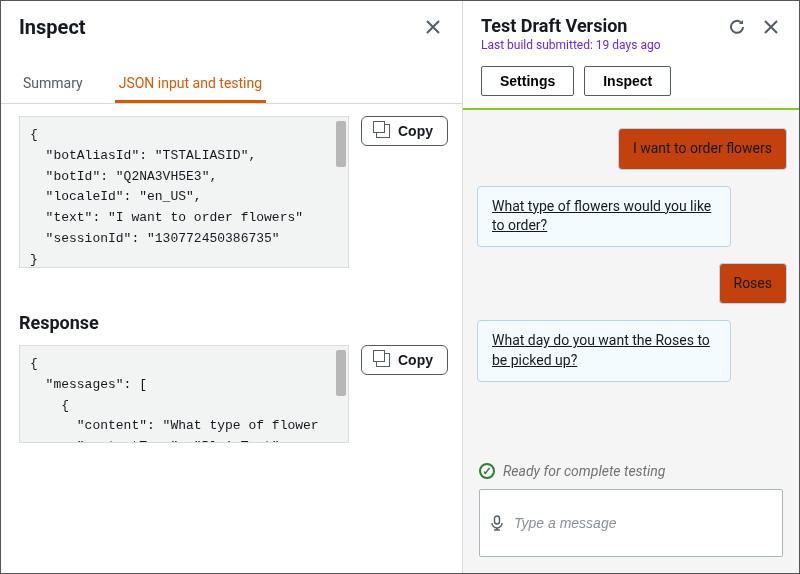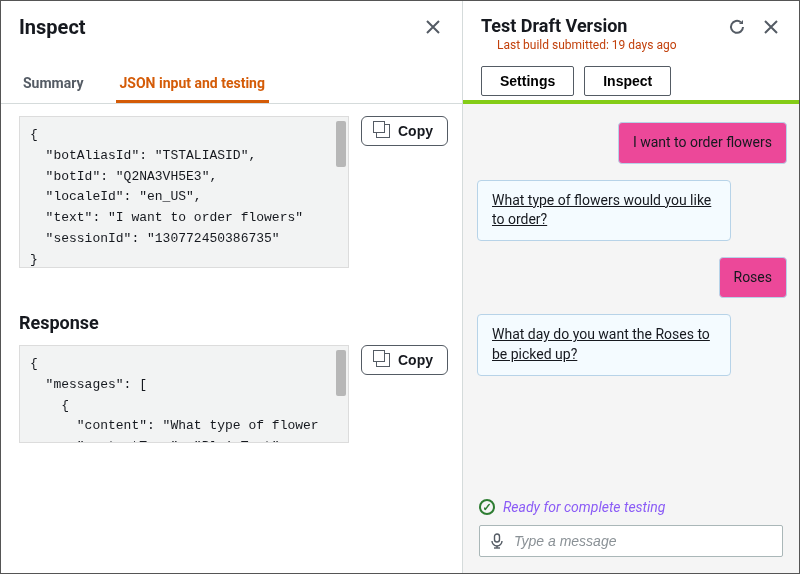--- a/index.html
+++ b/index.html
@@ -35,21 +35,21 @@
   .tabs {
     display: flex;
     gap: 28px;
     padding: 0 18px;
     border-bottom: 1px solid #d5dbdb;
     margin-top: 16px;
   }
   .tab {
     padding: 10px 4px 9px 4px;
     color: #545b64;
-    font-weight: 700;
+    font-weight: 400;
     font-size: 14px;
     cursor: pointer;
     border-bottom: 3px solid transparent;
   }
   .tab.active {
     color: #d45b07;
     border-bottom-color: #d45b07;
   }
   .left-body {
     position: relative;
@@ -132,30 +132,30 @@
     flex-direction: column;
     background: #fff;
   }
   .right-header {
     display: flex;
     align-items: flex-start;
     padding: 14px 18px 4px 18px;
   }
   .rh-titles { flex: 1; }
   .rh-title { font-size: 18px; font-weight: 700; }
-  .rh-sub { font-size: 12px; color: #c2410c; margin-top: 2px; margin-left: 16px; }
+  .rh-sub { font-size: 12px; color: #6d28d9; margin-top: 2px; }
   .rh-icons { display: flex; gap: 14px; margin-top: 2px; }
   .icon-btn {
     width: 20px; height: 20px; display: flex;
     align-items: center; justify-content: center;
     cursor: pointer; color: #545b64;
   }
   .test-buttons {
-    display: flex; gap: 10px; padding: 10px 18px 4px 18px;
-    border-bottom: 4px solid #84cc16;
+    display: flex; gap: 10px; padding: 10px 18px 12px 18px;
+    border-bottom: 2px solid #84cc16;
   }
   .outline-btn {
     border: 1px solid #545b64;
     background: #fff;
     padding: 6px 18px;
     font-size: 14px;
     font-weight: 700;
     cursor: pointer;
     border-radius: 2px;
   }
@@ -179,48 +179,48 @@
   .bubble {
     max-width: 82%;
     padding: 10px 14px;
     border: 1px solid #b7d3e8;
     border-radius: 4px;
     font-size: 14px;
     line-height: 1.4;
   }
   .bubble.user {
     align-self: flex-end;
-    background: #ec4899;
+    background: #c2410c;
   }
   .bubble.bot {
     align-self: flex-start;
     background: #f4fbff;
     text-decoration: underline;
   }
   .status-bar {
     padding: 8px 16px 6px 16px;
     display: flex; align-items: center; gap: 8px;
     background: #f5f5f5;
   }
   .status-icon {
     width: 16px; height: 16px; border: 2px solid #2e7d32;
     border-radius: 50%; color: #2e7d32; font-size: 11px;
     display: flex; align-items: center; justify-content: center;
     font-weight: 900;
   }
-  .status-text { color: #8b5cf6; font-style: italic; font-size: 14px; }
+  .status-text { color: #737373; font-style: italic; font-size: 14px; }
   .input-row {
     padding: 4px 16px 16px 16px;
     background: #f5f5f5;
   }
   .msg-input-wrap {
     display: flex; align-items: center; gap: 10px;
     background: #fff;
     border: 1px solid #aab7b8;
-    padding: 7px 10px;
+    padding: 25px 10px;
     border-radius: 2px;
   }
   .mic-icon { color: #545b64; font-size: 16px; }
   .msg-input {
     flex: 1; border: none; outline: none;
     font-size: 14px; color: #333;
     font-style: italic;
     background: transparent;
   }
   .msg-input::placeholder { color: #8a9196; font-style: italic; }

